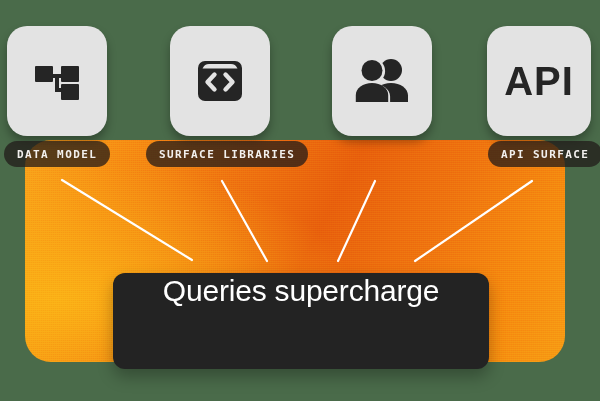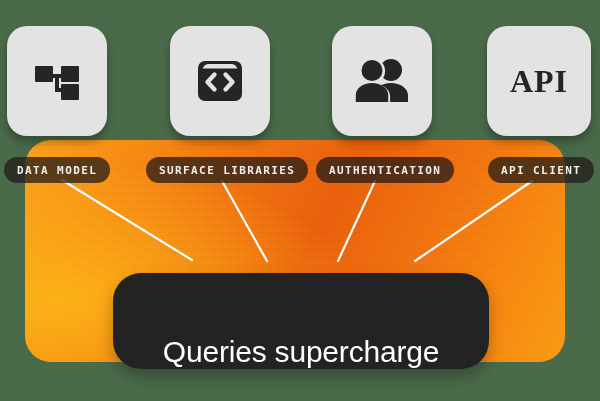--- a/index.html
+++ b/index.html
@@ -76,40 +76,39 @@
     box-shadow: 0 6px 10px rgba(0,0,0,.30);
   }
   .card svg { display: block; }
 
   .card-1 { left: 7px;   top: 26px; }
   .card-2 { left: 170px; top: 26px; }
   .card-3 { left: 332px; top: 26px; }
   .card-4 { left: 487px; top: 26px; width: 104px; }
 
   .api-text {
-    font-family: Liberation Serif, serif;
+    font-family: Liberation Sans, sans-serif;
     font-weight: 700;
-    font-size: 32px;
+    font-size: 40px;
     letter-spacing: 1px;
     color: #252525;
     line-height: 1;
   }
 
   
   .pill {
     position: absolute;
     height: 26px;
     border-radius: 13px;
     background: rgba(32,26,24,.74);
     display: flex;
     align-items: center;
     justify-content: center;
     padding: 8px 13px;
     white-space: nowrap;
-    margin-top: 16px;
   }
   .pill span {
     font-family: "DejaVu Sans Mono", monospace;
     font-size: 11px;
     font-weight: 700;
     letter-spacing: 1.4px;
     color: #f2f0ee;
     line-height: 1;
   }
 
@@ -118,24 +117,24 @@
   .pill-3 { left: 316px; top: 141px; }
   .pill-4 { left: 488px; top: 141px; }
 
   
   .headline {
     position: absolute;
     left: 113px;
     top: 273px;
     width: 376px;
     height: 96px;
-    border-radius: 28px;
+    border-radius: 12px;
     background: #232323;
     display: flex;
-    align-items: flex-end;
+    align-items: flex-start;
     justify-content: center;
     box-shadow: 0 8px 16px rgba(0,0,0,.28);
   }
   .headline h1 {
     font-family: "Liberation Sans", sans-serif;
     font-weight: 400;
     font-size: 30px;
     line-height: 1.18;
     color: #ffffff;
     text-align: center;
@@ -202,28 +201,25 @@
           <circle cx="21.5" cy="14" r="12.6"></circle>
           <path d="M21.5 26.4c-9.8 0-17.6 5.6-17.6 13V46h35.2v-6.6c0-7.4-7.8-13-17.6-13z"></path>
         </g>
         <g fill="#252525">
           <circle cx="21" cy="13.5" r="10.5"></circle>
           <path d="M21 26c9 0 16.2 5.2 16.2 12.1V45H4.8v-6.9C4.8 31.2 12 26 21 26z"></path>
         </g>
       </svg>
     </span>
   </div>
-  <div class="pill pill-3">
-    <span>AUTHENTICATION</span>
-  </div>
 
   <div class="card card-4">
     <span class="api-text">API</span>
   </div>
   <div class="pill pill-4">
-    <span>API CLIENT</span>
+    <span>API SURFACE</span>
   </div>
 
   <div class="headline">
     <h1><span>Queries supercharge</span><br></h1>
   </div>
 
 </div>
 
 </body></html>

